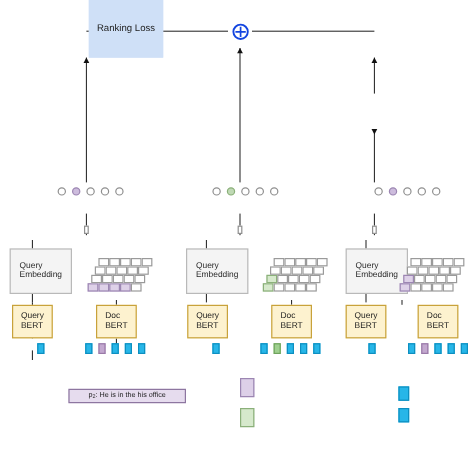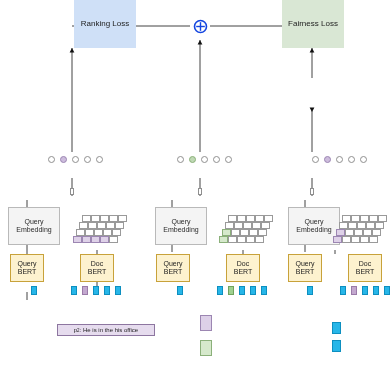--- a/index.html
+++ b/index.html
@@ -2,21 +2,21 @@
 <html><head>
 <meta charset="utf-8">
 <style>
   html,body{margin:0;padding:0;background:#ffffff;}
   body{width:390px;height:374px;position:relative;overflow:hidden;
        font-family:"Liberation Sans","DejaVu Sans",sans-serif;color:#222;}
   .stage{position:absolute;left:0;top:0;width:390px;height:374px;}
   svg.wires{position:absolute;left:0;top:0;width:390px;height:374px;pointer-events:none;}
 
   .node{position:absolute;box-sizing:border-box;display:flex;align-items:center;
-        justify-content:center;text-align:center;line-height:1.15;}
+        justify-content:center;text-align:left;line-height:1.15;}
 
   .loss-rank{background:#cfe0f7;border:1px solid #cfe0f7;font-size:8px;color:#1d1d1d;}
   .loss-fair{background:#d9e7d4;border:1px solid #d9e7d4;font-size:8px;color:#1d1d1d;}
   .ibbr{background:#fcb116;border:1px solid #d08e05;font-size:7.5px;color:#111;
         background-image:linear-gradient(#ffc63d,#f9a80b);}
 
   .qemb{background:#f4f4f4;border:1px solid #b9b9b9;font-size:7px;color:#2a2a2a;}
   .bert{background:#fdf2cf;border:1px solid #c8a23a;font-size:7px;color:#1d1d1d;}
 
   .dot{position:absolute;width:7px;height:7px;border-radius:50%;
@@ -86,23 +86,20 @@
       <line x1="305" y1="200" x2="305" y2="252"></line>
       <line x1="335" y1="250" x2="335" y2="254"></line>
       <line x1="312" y1="178" x2="312" y2="196"></line>
     </g>
   </svg>
 
   <div class="node loss-rank" style="left:74px;top:0px;width:62px;height:48px;">
     <span>Ranking Loss</span>
   </div>
 
-  <div class="node loss-fair" style="left:282px;top:0px;width:62px;height:48px;">
-    <span>Fairness Loss</span>
-  </div>
 
 
   <div class="plus" style="left:193px;top:19px;">
     <svg viewBox="0 0 16 16" width="15" height="15" xmlns="http://www.w3.org/2000/svg">
       <circle cx="8" cy="8" r="6.4" fill="none" stroke="#1446e0" stroke-width="1.7"></circle>
       <line x1="8" y1="3.4" x2="8" y2="12.6" stroke="#1446e0" stroke-width="1.5"></line>
       <line x1="3.4" y1="8" x2="12.6" y2="8" stroke="#1446e0" stroke-width="1.5"></line>
     </svg>
   </div>
 

